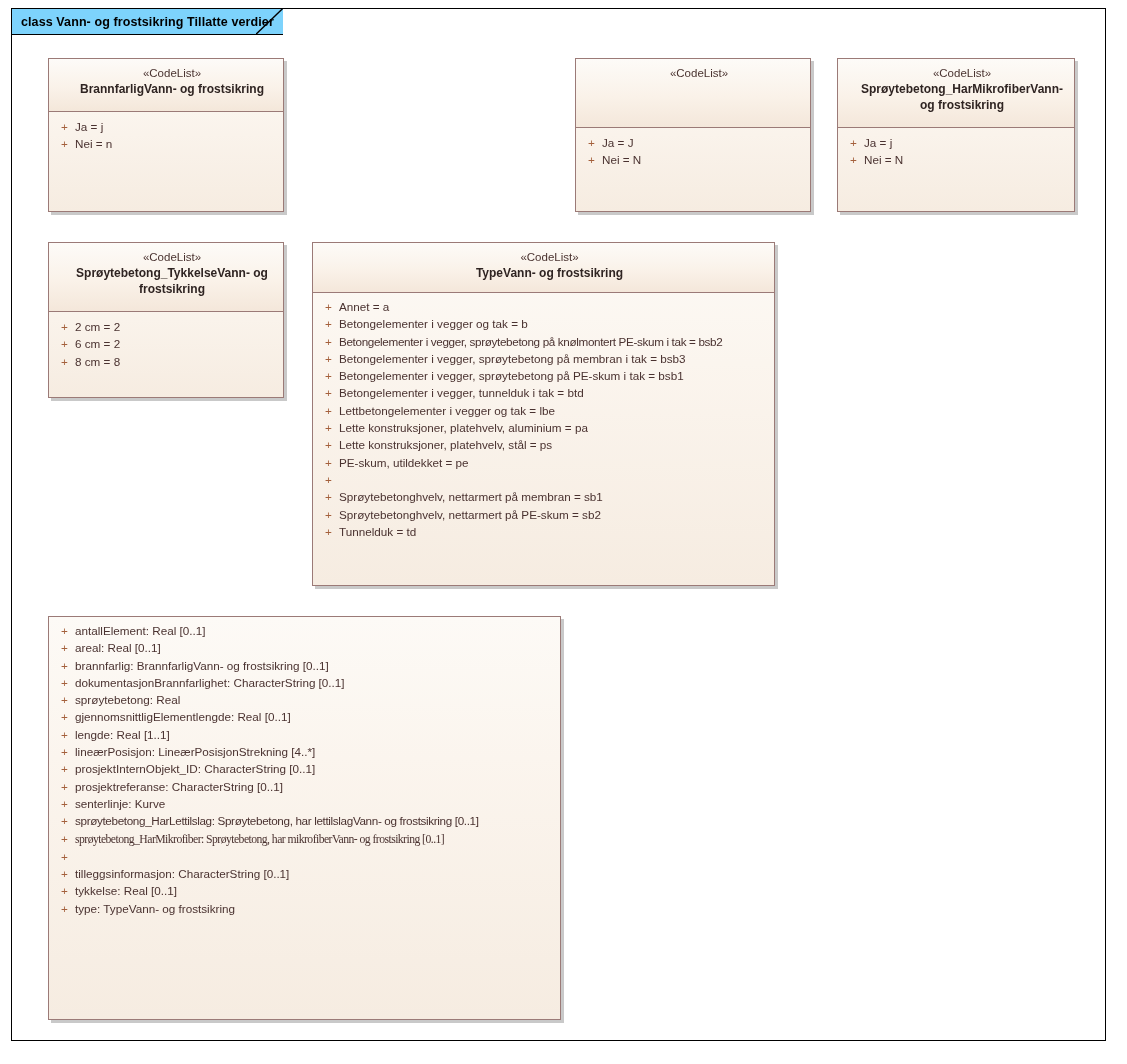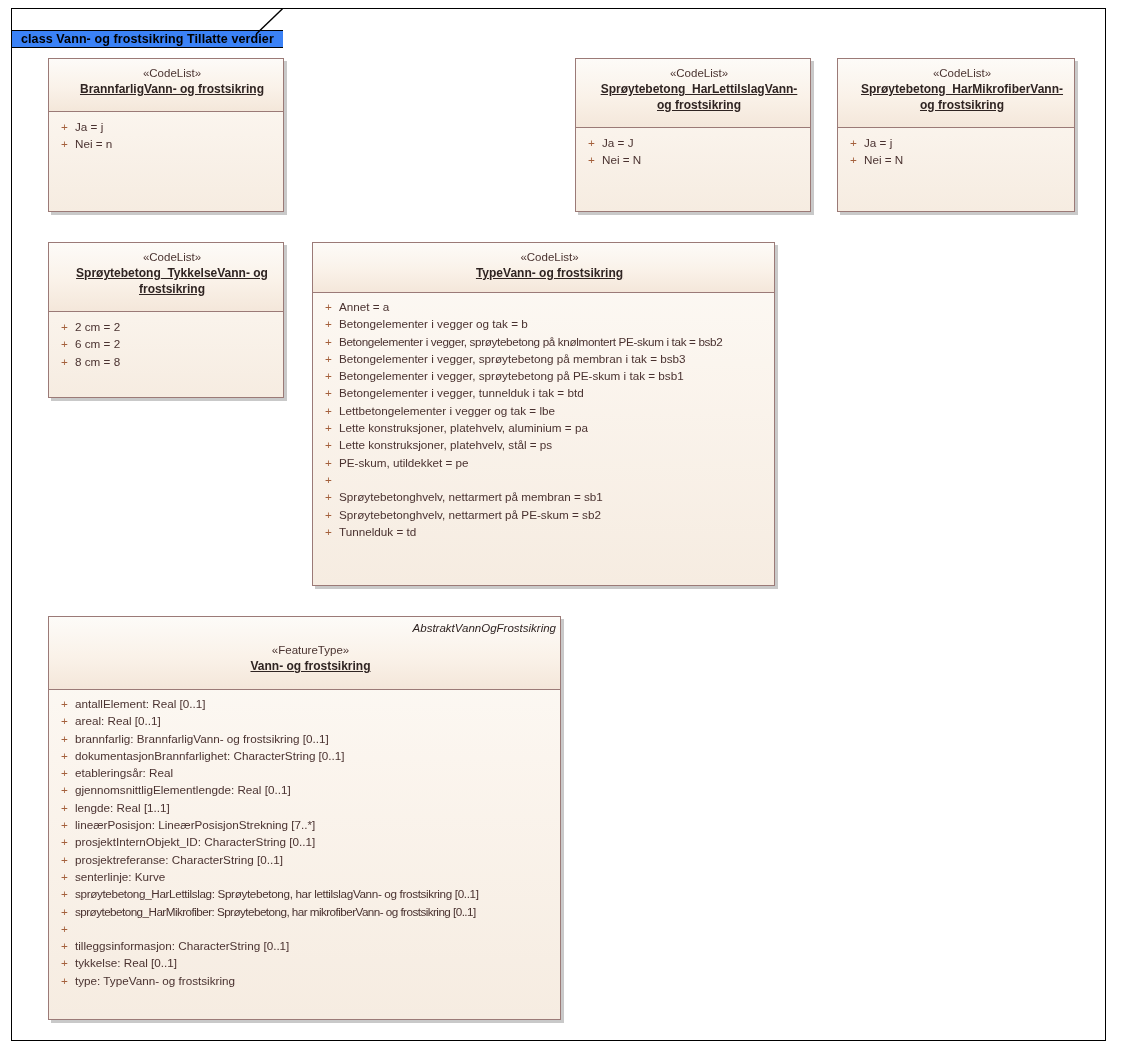--- a/index.html
+++ b/index.html
@@ -29,30 +29,29 @@
     height: 1033px;
     border: 1.4px solid #000000;
     box-sizing: border-box;
     background: transparent;
   }
   
   .frame-tab {
     position: absolute;
     left: 11px;
     top: 8px;
-    height: 18px;
-    background: #3b82f6;
+    height: 27px;
+    background: #7dd3fc;
     border: 1.4px solid #000000;
     border-right: none;
     box-sizing: border-box;
     display: flex;
     align-items: center;
     padding: 0 9px 0 9px;
     z-index: 5;
-    margin-top: 22px;
   }
   .frame-tab-label {
     font-size: 12.5px;
     font-weight: bold;
     color: #000000;
     white-space: nowrap;
     letter-spacing: 0.1px;
   }
   .frame-tab-notch {
     position: absolute;
@@ -85,21 +84,20 @@
     font-size: 11.5px;
     color: #4a3330;
     line-height: 15px;
     white-space: nowrap;
   }
   .classname {
     font-size: 12px;
     font-weight: bold;
     color: #2f2422;
     line-height: 16px;
-    text-decoration: underline;
   }
   .supertype {
     position: absolute;
     right: 4px;
     top: 4px;
     font-size: 11.5px;
     font-style: italic;
     color: #2f2422;
     white-space: nowrap;
     line-height: 14px;
@@ -160,21 +158,20 @@
       <div class="attr">
         <span class="vis">+</span>
         <span class="txt">Nei = n</span>
       </div>
     </div>
   </div>
 
   <div class="uml" style="left:575px; top:58px; width:236px; height:154px;">
     <div class="uml-header" style="height:69px;">
       <div class="stereotype">«CodeList»</div>
-      <div class="classname" style="white-space:normal;">Sprøytebetong_HarLettilslagVann- og frostsikring</div>
     </div>
     <div class="uml-body">
       <div class="attr">
         <span class="vis">+</span>
         <span class="txt">Ja = J</span>
       </div>
       <div class="attr">
         <span class="vis">+</span>
         <span class="txt">Nei = N</span>
       </div>
@@ -277,77 +274,72 @@
         <span class="txt">Sprøytebetonghvelv, nettarmert på PE-skum = sb2</span>
       </div>
       <div class="attr">
         <span class="vis">+</span>
         <span class="txt">Tunnelduk = td</span>
       </div>
     </div>
   </div>
 
   <div class="uml" style="left:48px; top:616px; width:513px; height:404px;">
-    <div class="uml-header" style="height:73px; padding-top:26px;">
-      <div class="supertype">AbstraktVannOgFrostsikring</div>
-      <div class="stereotype">«FeatureType»</div>
-      <div class="classname">Vann- og frostsikring</div>
-    </div>
     <div class="uml-body" style="padding-top:5px;">
       <div class="attr">
         <span class="vis">+</span>
         <span class="txt">antallElement: Real [0..1]</span>
       </div>
       <div class="attr">
         <span class="vis">+</span>
         <span class="txt">areal: Real [0..1]</span>
       </div>
       <div class="attr">
         <span class="vis">+</span>
         <span class="txt">brannfarlig: BrannfarligVann- og frostsikring [0..1]</span>
       </div>
       <div class="attr">
         <span class="vis">+</span>
         <span class="txt">dokumentasjonBrannfarlighet: CharacterString [0..1]</span>
       </div>
       <div class="attr">
         <span class="vis">+</span>
-        <span class="txt">etableringsår: Real</span>
+        <span class="txt">sprøytebetong: Real</span>
       </div>
       <div class="attr">
         <span class="vis">+</span>
         <span class="txt">gjennomsnittligElementlengde: Real [0..1]</span>
       </div>
       <div class="attr">
         <span class="vis">+</span>
         <span class="txt">lengde: Real [1..1]</span>
       </div>
       <div class="attr">
         <span class="vis">+</span>
-        <span class="txt">lineærPosisjon: LineærPosisjonStrekning [7..*]</span>
+        <span class="txt">lineærPosisjon: LineærPosisjonStrekning [4..*]</span>
       </div>
       <div class="attr">
         <span class="vis">+</span>
         <span class="txt">prosjektInternObjekt_ID: CharacterString [0..1]</span>
       </div>
       <div class="attr">
         <span class="vis">+</span>
         <span class="txt">prosjektreferanse: CharacterString [0..1]</span>
       </div>
       <div class="attr">
         <span class="vis">+</span>
         <span class="txt">senterlinje: Kurve</span>
       </div>
       <div class="attr">
         <span class="vis">+</span>
         <span class="txt squeeze">sprøytebetong_HarLettilslag: Sprøytebetong, har lettilslagVann- og frostsikring [0..1]</span>
       </div>
       <div class="attr">
         <span class="vis">+</span>
-        <span class="txt squeeze" style="letter-spacing:-0.55px;">sprøytebetong_HarMikrofiber: Sprøytebetong, har mikrofiberVann- og frostsikring [0..1]</span>
+        <span class="txt squeeze" style="letter-spacing:-0.55px;font-family:Liberation Serif, serif;">sprøytebetong_HarMikrofiber: Sprøytebetong, har mikrofiberVann- og frostsikring [0..1]</span>
       </div>
       <div class="attr">
         <span class="vis">+</span>
       </div>
       <div class="attr">
         <span class="vis">+</span>
         <span class="txt">tilleggsinformasjon: CharacterString [0..1]</span>
       </div>
       <div class="attr">
         <span class="vis">+</span>

